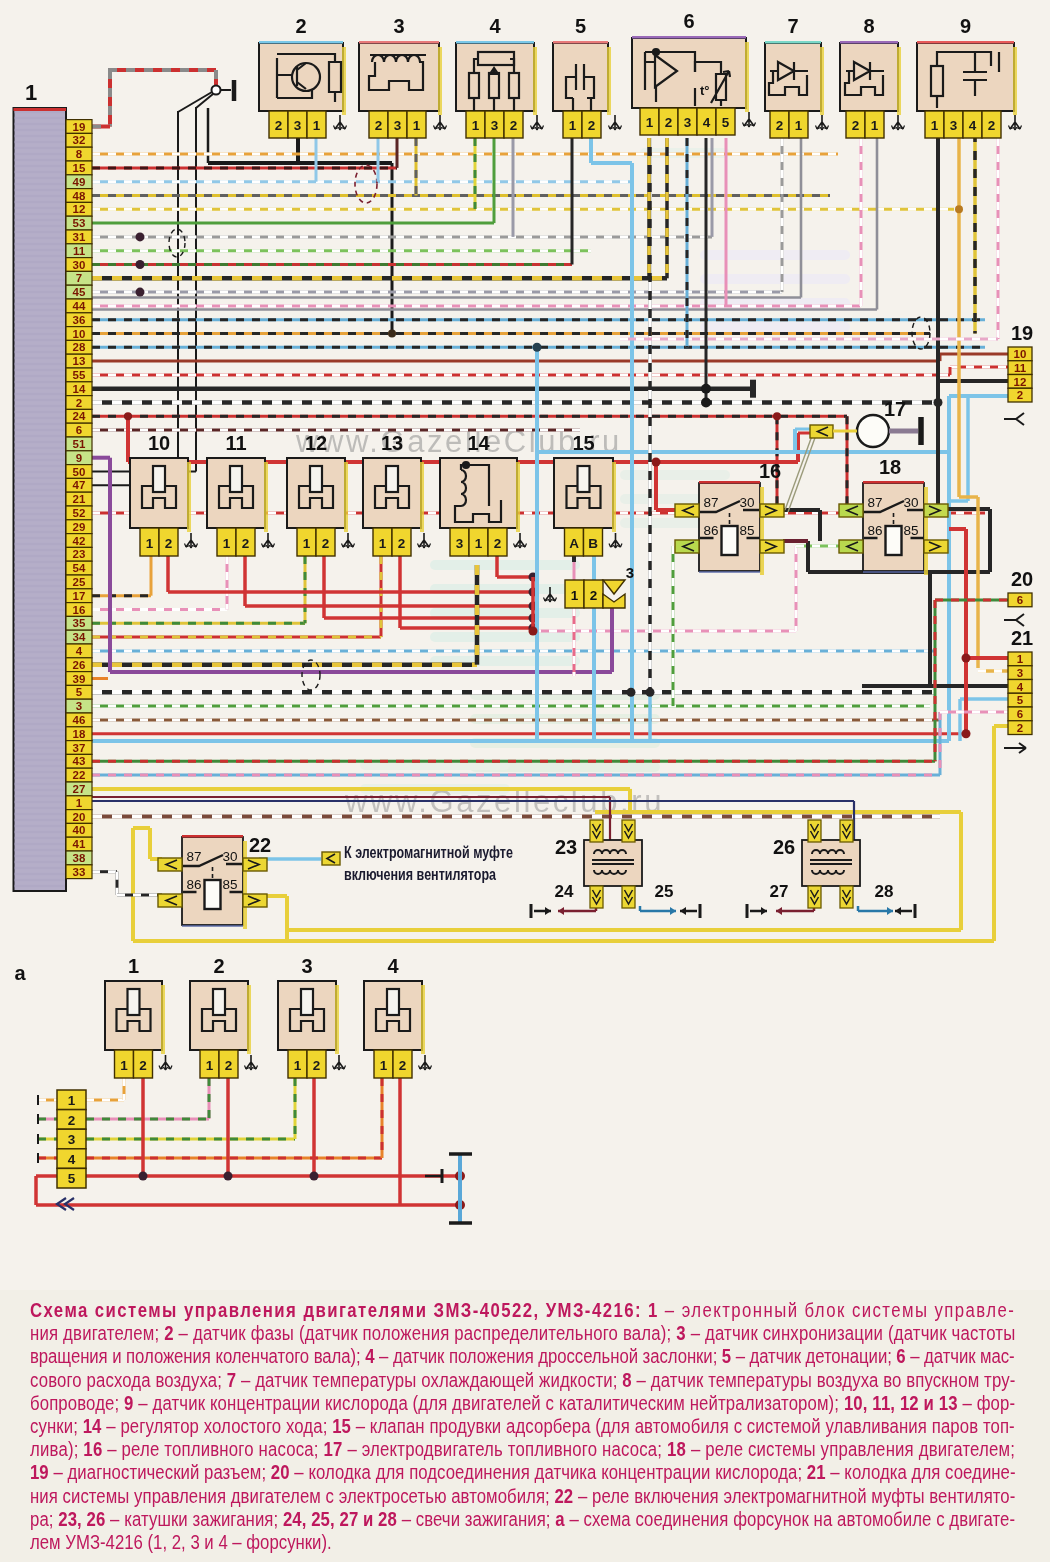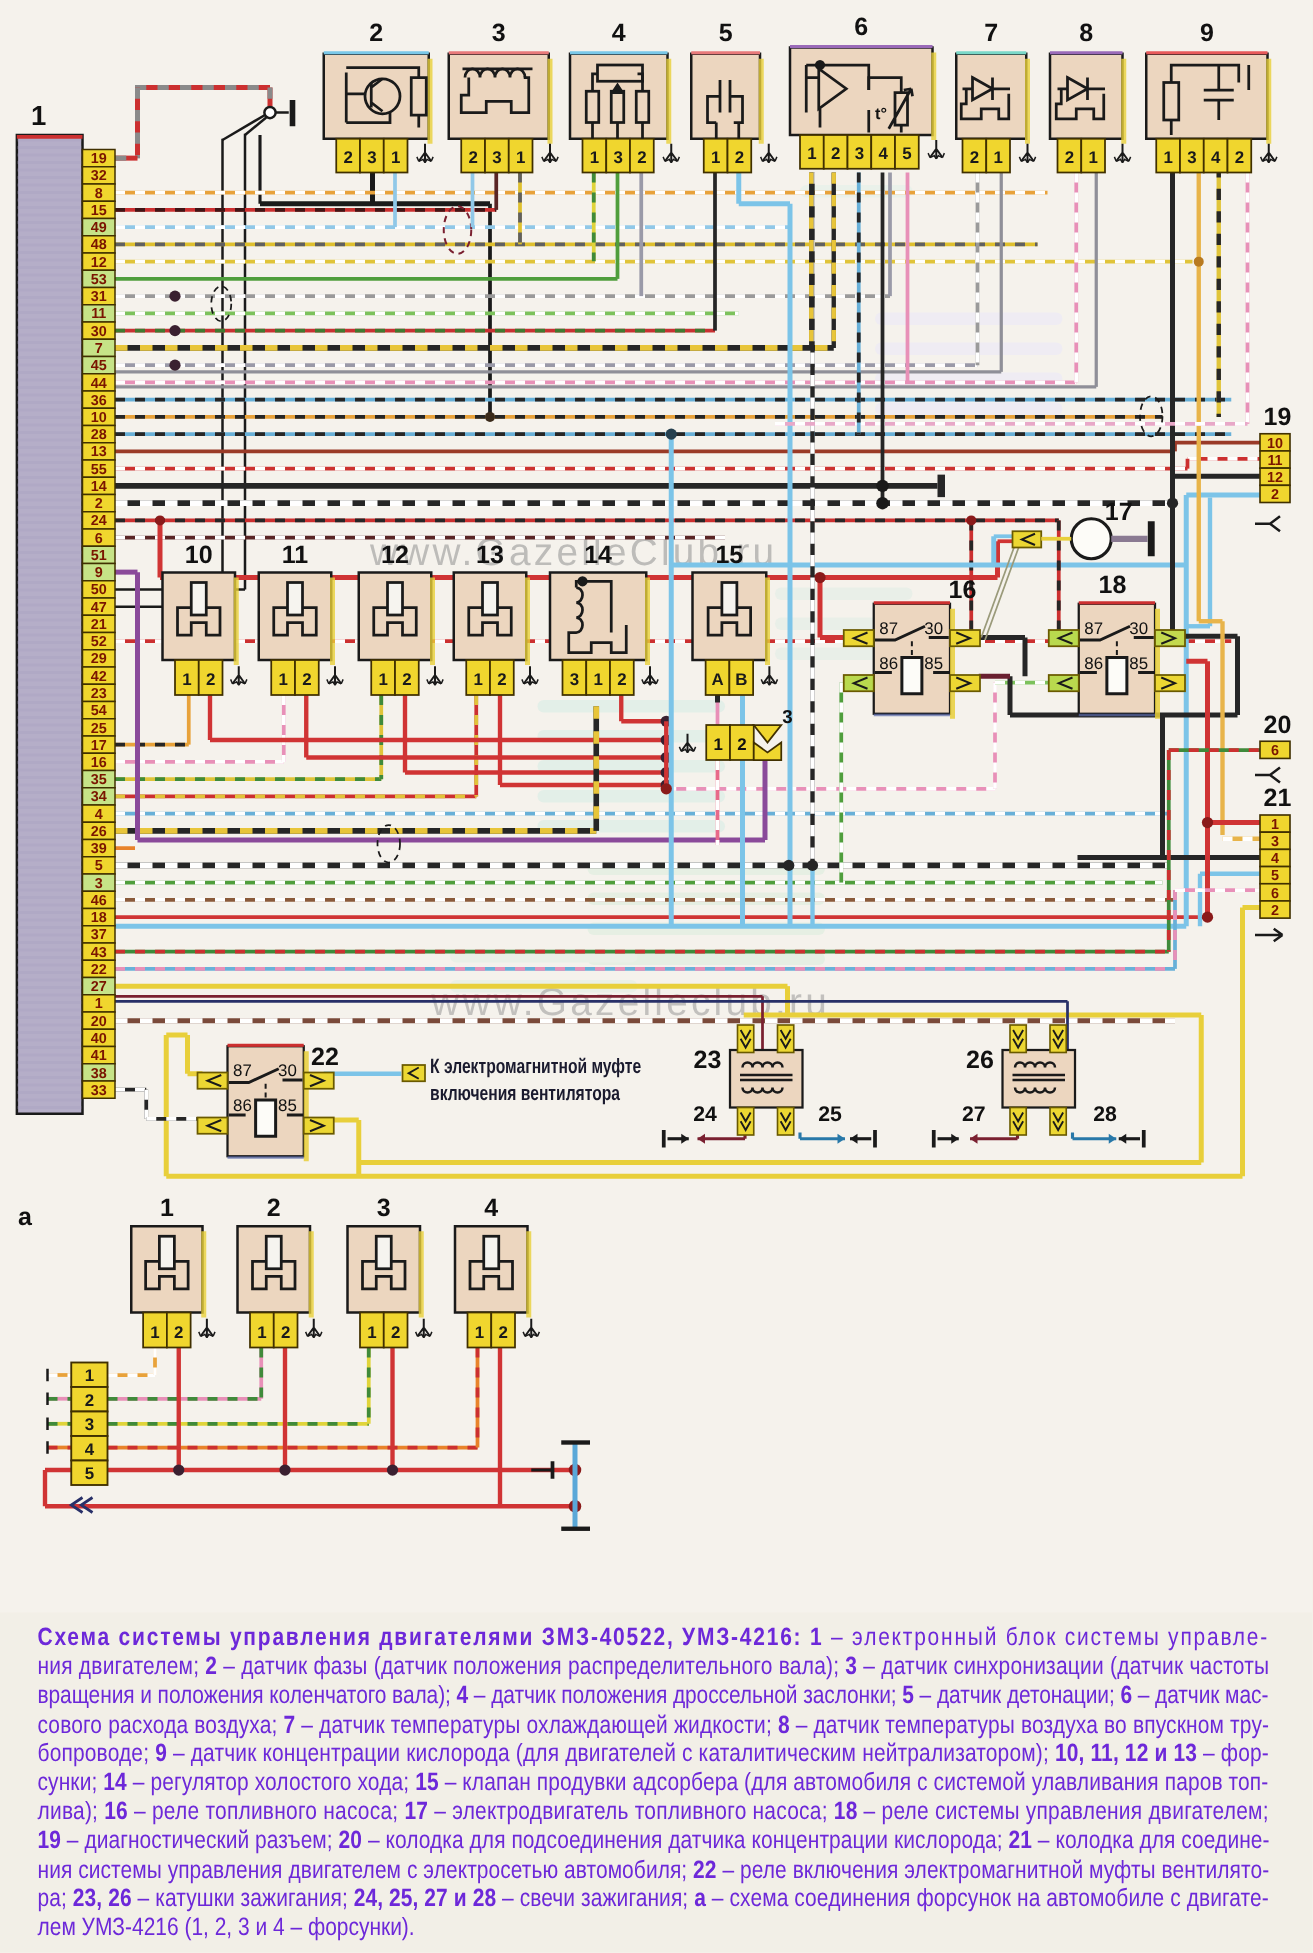--- a/index.html
+++ b/index.html
@@ -1,17 +1,17 @@
 <!DOCTYPE html>
 <html><head><meta charset="utf-8">
 <style>
 html,body{margin:0;padding:0;background:#f4f1ea;}
 #page{position:relative;width:1050px;height:1562px;overflow:hidden;font-family:"Liberation Sans",sans-serif;}
 #cap{position:absolute;left:30px;top:1299px;width:1010px;font-size:20px;line-height:23.2px;
-color:#6d28d9;font-family:"Liberation Sans",sans-serif;}
+color:#be185d;font-family:"Liberation Sans",sans-serif;}
 .cl{white-space:nowrap;transform:scaleX(0.838);transform-origin:0 0;}
 </style></head>
 <body>
 <div id="page">
 <svg width="1050" height="1562" viewBox="0 0 1050 1562">
 <rect x="0" y="0" width="1050" height="1562" fill="#f2efe7"></rect>
 <rect x="0" y="0" width="1050" height="1290" fill="#f5f2ec"></rect>
 <rect x="430" y="560" width="150" height="10" rx="5" fill="#e3efe8"></rect>
 <rect x="430" y="584" width="150" height="10" rx="5" fill="#e3efe8"></rect>
 <rect x="430" y="608" width="150" height="10" rx="5" fill="#e3efe8"></rect>

